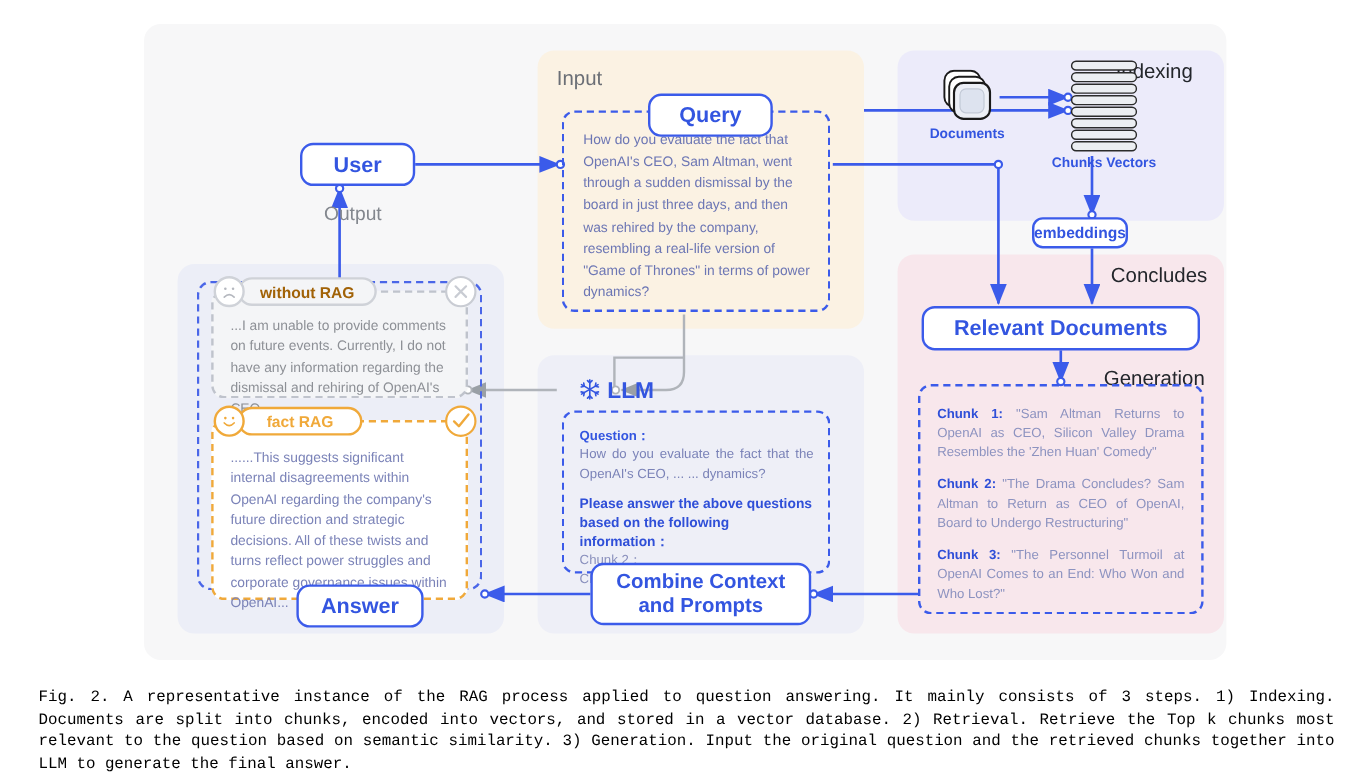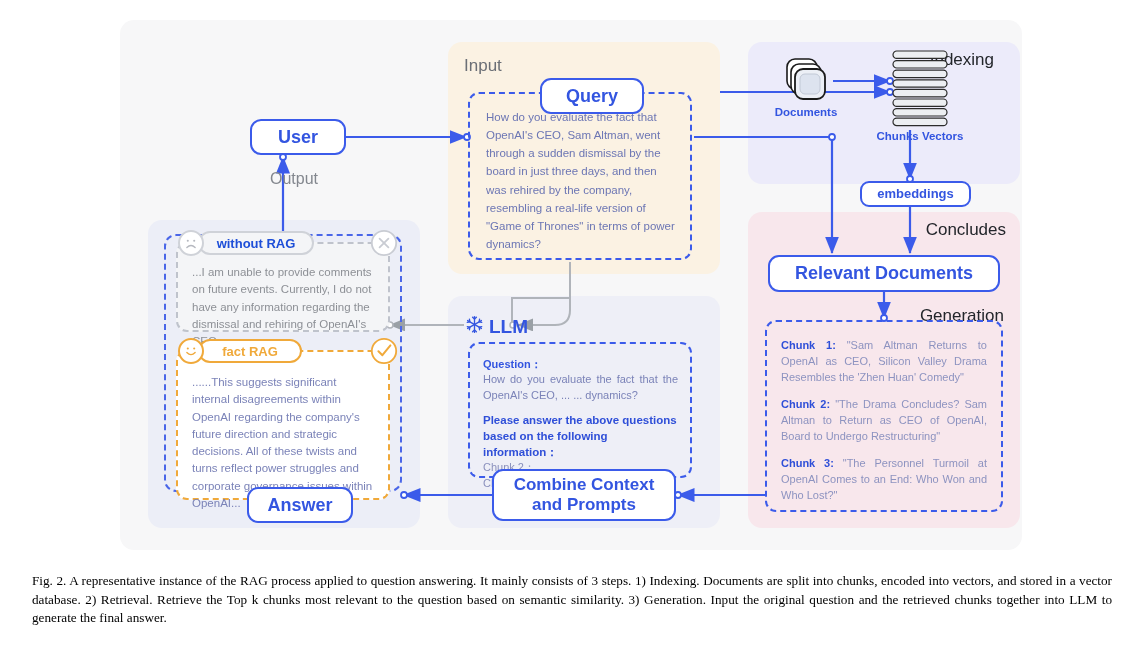--- a/index.html
+++ b/index.html
@@ -52,21 +52,21 @@
     font-weight: bold;
     display: flex;
     align-items: center;
     justify-content: center;
     text-align: center;
     line-height: 1.15;
     z-index: 6;
   }
   #node-user    { left: 130px; top: 99px;  width: 96px;  height: 36px; font-size: 18px; text-align: right; }
   #node-query   { left: 420px; top: 58px;  width: 104px; height: 36px; font-size: 18px; }
-  #node-embed   { left: 740px; top: 161px; width: 111px; height: 26px; font-size: 13px; border-radius: 9px; }
+  #node-embed   { left: 740px; top: 161px; width: 80px; height: 26px; font-size: 13px; border-radius: 9px; }
   #node-reldocs { left: 648px; top: 235px; width: 232px; height: 37px; font-size: 18px; }
   #node-combine { left: 372px; top: 449px; width: 184px; height: 52px; font-size: 17px; text-align: center; }
   #node-answer  { left: 127px; top: 467px; width: 106px; height: 36px; font-size: 18px; }
 
   
   .dashbox { position: absolute; border-radius: 11px; z-index: 3; }
 
   #box-query {
     left: 348px; top: 72px; width: 224px; height: 168px;
     border: 2px dashed #3b5bea;
@@ -129,21 +129,21 @@
     position: absolute;
     display: flex; align-items: center; justify-content: center;
     border-radius: 13px;
     font-size: 13px; font-weight: bold;
     background: #ffffff;
     z-index: 7;
     white-space: nowrap;
   }
   #tag-without {
     left: 78px; top: 211px; width: 116px; height: 24px;
-    border: 2px solid #cfd2d8; color: #1d4ed8;
+    border: 2px solid #cfd2d8; color: #a16207;
     background: #f4f5f7;
   }
   #tag-with {
     left: 78px; top: 319px; width: 104px; height: 24px;
     border: 2px solid #f0a93a; color: #f0a93a;
   }
 
   
   .face {
     position: absolute; width: 26px; height: 26px; border-radius: 50%;
@@ -164,36 +164,36 @@
     text-align: center; font-size: 11.5px; font-weight: bold; color: #3355e0; z-index: 5;
   }
   #chunks-stack { position: absolute; left: 772px; top: 30px; width: 56px; height: 78px; z-index: 5; }
   #label-chunks {
     position: absolute; left: 752px; top: 110px; width: 96px;
     text-align: center; font-size: 11.5px; font-weight: bold; color: #3355e0; z-index: 5;
   }
 
   
   #node-llm {
-    position: absolute; left: 345px; top: 295px;
+    position: absolute; left: 362px; top: 295px;
     display: flex; align-items: center; gap: 5px; z-index: 6;
   }
   #node-llm .llm-text { font-size: 19px; font-weight: bold; color: #3355e0; }
 
   
   #label-output {
     position: absolute; left: 150px; top: 150px;
     font-size: 16px; color: #83878e; z-index: 6;
   }
 
   
   #caption {
     position: absolute;
     left: 32px; top: 572px; width: 1080px;
-    font-family: Liberation Serif, serif;
+    font-family: Liberation Mono, monospace;
     font-size: 13.2px;
     line-height: 1.42;
     color: #000000;
     text-align: justify;
   }
 </style>
 </head>
 <body>
 
 <div id="figure">

